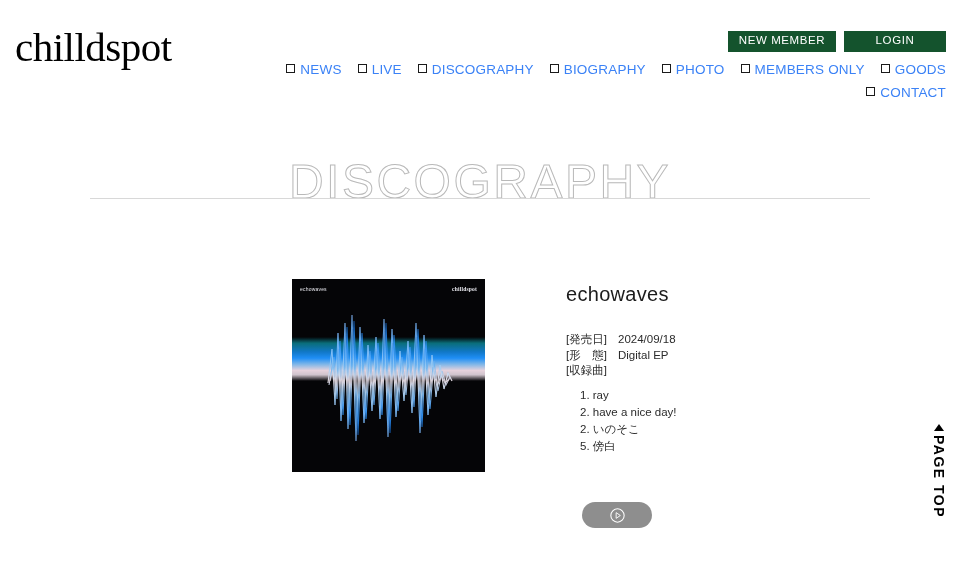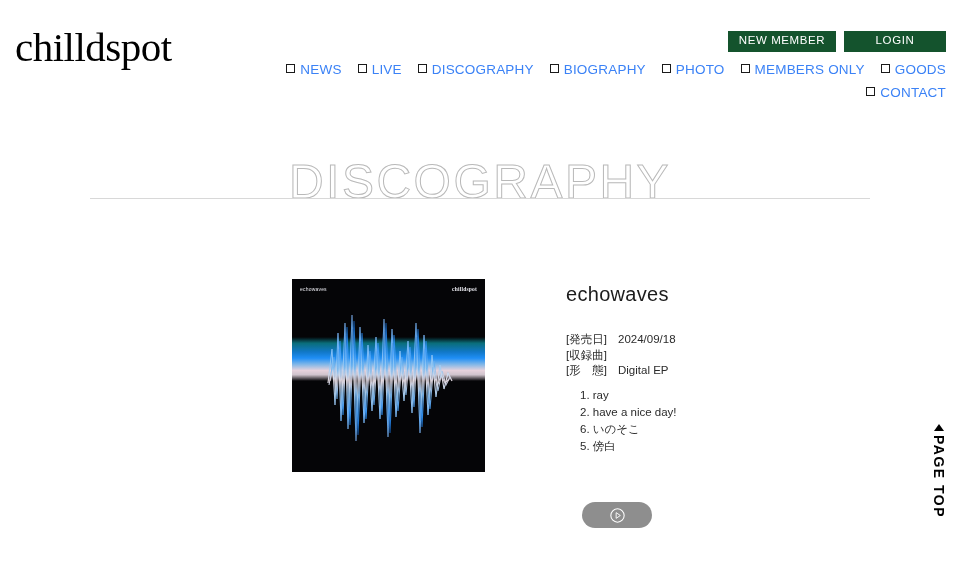--- a/index.html
+++ b/index.html
@@ -258,27 +258,27 @@
       </svg>
       <span class="cover-title">echowaves</span>
       <span class="cover-logo">chilldspot</span>
     </div>
   </div>
 
   <div class="info">
     <h2 class="album-title">echowaves</h2>
 
     <div class="meta-row"><span class="meta-label">[発売日]</span><span>2024/09/18</span></div>
+    <div class="meta-row"><span class="meta-label">[形　態]</span><span>Digital EP</span></div>
     <div class="meta-row"><span>[収録曲]</span></div>
-    <div class="meta-row"><span class="meta-label">[形　態]</span><span>Digital EP</span></div>
 
     <ul class="tracklist">
       <li>1. ray</li>
       <li>2. have a nice day!</li>
-      <li>6. いのそこ</li>
+      <li>2. いのそこ</li>
       <li>5. 傍白</li>
     </ul>
   </div>
 
   <button class="play-btn">
     <svg width="17" height="17" viewBox="0 0 24 24">
       <circle cx="12" cy="12" r="9.4" fill="none" stroke="#ffffff" stroke-width="1.5"></circle>
       <path d="M10.1 8.0 L16.0 12.0 L10.1 16.0 Z" fill="none" stroke="#ffffff" stroke-width="1.3" stroke-linejoin="round"></path>
     </svg>
   </button>

